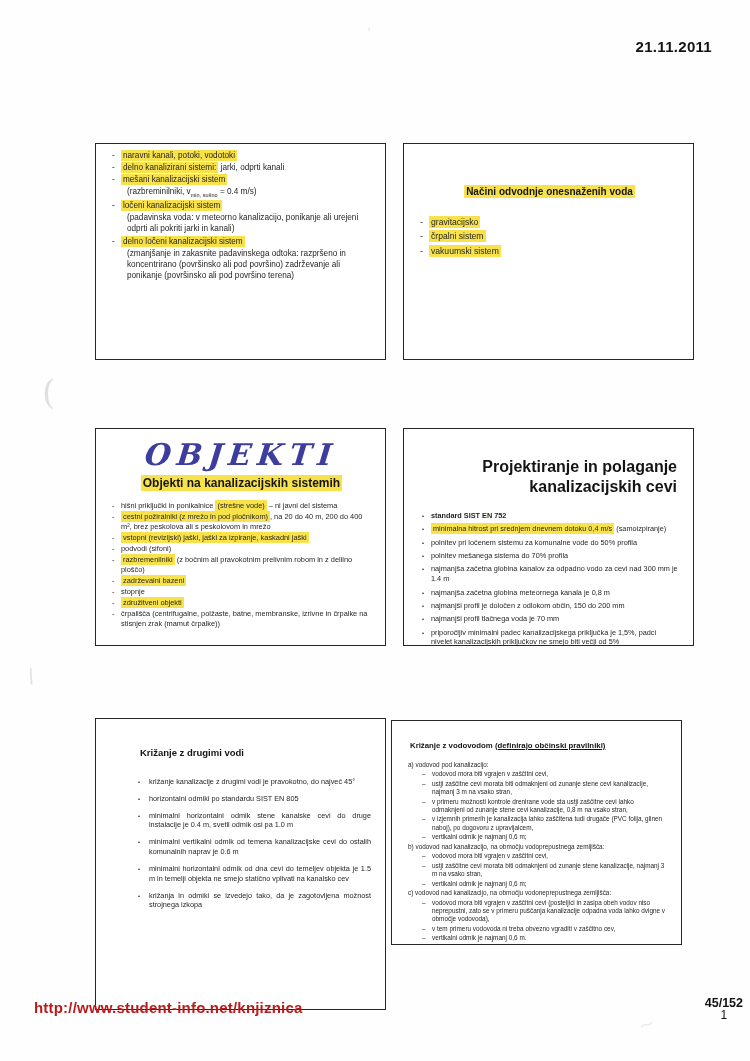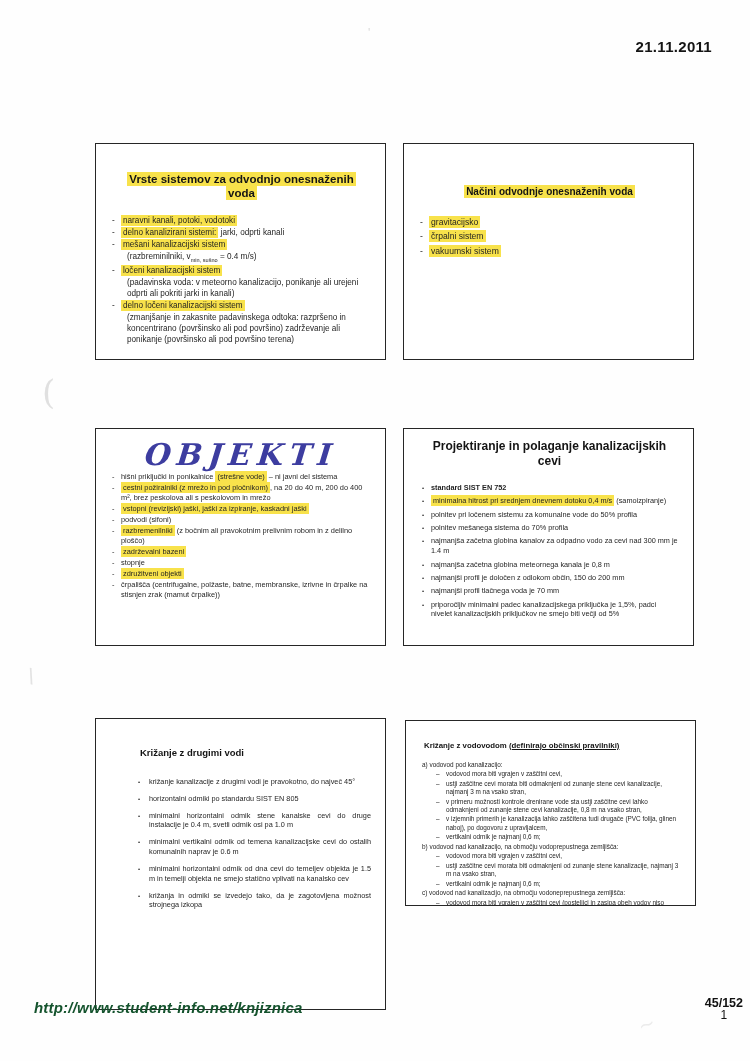--- a/index.html
+++ b/index.html
@@ -24,21 +24,21 @@
     background:#fff;
     border:1.6px solid #262626;
     box-sizing:border-box;
     overflow:hidden;
   }
   #slide-1{left:95px;top:143px;width:291px;height:217px;}
   #slide-2{left:403px;top:143px;width:291px;height:217px;}
   #slide-3{left:95px;top:428px;width:291px;height:218px;}
   #slide-4{left:403px;top:428px;width:291px;height:218px;}
   #slide-5{left:95px;top:718px;width:291px;height:292px;padding-left:24px;}
-  #slide-6{left:405px;top:720px;width:291px;height:186px;}
+  #slide-6{left:391px;top:720px;width:291px;height:225px;}
 
   .slide-inner{padding:6px 14px 6px 16px;}
 
   .handwriting{
     font-family:"DejaVu Serif", serif;
     font-style:italic;
     color:#3d3da0;
     font-size:30px;
     letter-spacing:6px;
     text-align:center;
@@ -48,21 +48,21 @@
   }
 
   .slide-title{
     font-weight:bold;
     color:#141414;
     line-height:1.25;
   }
   .s1 .slide-title{text-align:center;font-size:11.5px;margin:22px 2px 14px;}
   .s2 .slide-title{text-align:center;font-size:10px;margin:36px 2px 18px;}
   .s3 .slide-title{text-align:center;font-size:12px;margin:4px 2px 10px;}
-  .s4 .slide-title{text-align:center;font-size:12px;margin:4px 2px 14px;}
+  .s4 .slide-title{text-align:right;font-size:16px;margin:22px 2px 14px;}
   .s5 .slide-title{text-align:left;font-size:9.5px;margin:22px 0 18px 4px;}
   .s6 .slide-title{text-align:left;font-size:7.8px;margin:14px 0 10px 2px;}
 
   .line{position:relative;line-height:1.35;}
   .marker{position:absolute;left:0;top:0;}
 
   
   .ind0{padding-left:9px;}
   .ind1{padding-left:15px;}
 
@@ -78,23 +78,22 @@
   .s6 .ind1{padding-left:24px;}
   .s6 .ind1 .marker{left:14px;}
 
   .hl{background:#f8e24b;padding:1px 2px;box-decoration-break:clone;-webkit-box-decoration-break:clone;}
   .b{font-weight:bold;text-align:right;}
   .u{text-decoration:underline;}
   .sub{vertical-align:sub;font-size:68%;}
 
   .footer-url{
     position:absolute;left:34px;top:999px;
-    font-size:15px;font-weight:bold;color:#14532d;
+    font-size:15px;font-weight:bold;color:#b91c1c;
     letter-spacing:0.2px;
-    font-style:italic;
   }
   .footer-pageno{
     position:absolute;right:7px;top:996px;
     text-align:center;color:#111;
   }
   .footer-pageno .pnum{font-size:12.5px;font-weight:bold;display:block;}
   .footer-pageno .snum{font-size:12px;display:block;margin-top:-2px;}
 
   
   .artifact{position:absolute;color:#c9c9c9;pointer-events:none;}
@@ -105,21 +104,20 @@
 </style>
 </head>
 <body>
 
 <div class="page">
 
   <div class="page-date">21.11.2011</div>
 
   <section id="slide-1" class="slide s1">
       <div class="slide-inner">
-        <div class="slide-title"><span class="hl">Vrste sistemov za odvodnjo onesnaženih voda</span></div>
         <div class="line ind0"><span class="marker">-</span><span class="hl">naravni kanali, potoki, vodotoki</span></div>
         <div class="line ind0"><span class="marker">-</span><span class="hl">delno kanalizirani sistemi:</span><span> jarki, odprti kanali</span></div>
         <div class="line ind0"><span class="marker">-</span><span class="hl">mešani kanalizacijski sistem</span></div>
         <div class="line ind1"><span>(razbreminilniki, v</span><span class="sub">min, sušno</span><span> = 0.4 m/s)</span></div>
         <div class="line ind0"><span class="marker">-</span><span class="hl">ločeni kanalizacijski sistem</span></div>
         <div class="line ind1"><span>(padavinska voda: v meteorno kanalizacijo, ponikanje ali urejeni odprti ali pokriti jarki in kanali)</span></div>
         <div class="line ind0"><span class="marker">-</span><span class="hl">delno ločeni kanalizacijski sistem</span></div>
         <div class="line ind1"><span>(zmanjšanje in zakasnite padavinskega odtoka: razpršeno in koncentrirano (površinsko ali pod površino) zadrževanje ali ponikanje (površinsko ali pod površino terena)</span></div>
       </div>
     </section>
@@ -127,20 +125,21 @@
       <div class="slide-inner">
         <div class="slide-title"><span class="hl">Načini odvodnje onesnaženih voda</span></div>
         <div class="line ind0"><span class="marker">-</span><span class="hl">gravitacijsko</span></div>
         <div class="line ind0"><span class="marker">-</span><span class="hl">črpalni sistem</span></div>
         <div class="line ind0"><span class="marker">-</span><span class="hl">vakuumski sistem</span></div>
       </div>
     </section>
   <section id="slide-3" class="slide s3">
       <div class="slide-inner">
         <div class="handwriting">OBJEKTI</div>
+        <div class="slide-title"><span class="hl">Objekti na kanalizacijskih sistemih</span></div>
         <div class="line ind0"><span class="marker">-</span><span>hišni priključki in ponikalnice </span><span class="hl">(strešne vode)</span><span> – ni javni del sistema</span></div>
         <div class="line ind0"><span class="marker">-</span><span class="hl">cestni požiralniki (z mrežo in pod pločnikom)</span><span>, na 20 do 40 m, 200 do 400 m², brez peskolova ali s peskolovom in mrežo</span></div>
         <div class="line ind0"><span class="marker">-</span><span class="hl">vstopni (revizijski) jaški, jaški za izpiranje, kaskadni jaški</span></div>
         <div class="line ind0"><span class="marker">-</span><span>podvodi (sifoni)</span></div>
         <div class="line ind0"><span class="marker">-</span><span class="hl">razbremenilniki</span><span> (z bočnim ali pravokotnim prelivnim robom in z delilno ploščo)</span></div>
         <div class="line ind0"><span class="marker">-</span><span class="hl">zadrževalni bazeni</span></div>
         <div class="line ind0"><span class="marker">-</span><span>stopnje</span></div>
         <div class="line ind0"><span class="marker">-</span><span class="hl">združitveni objekti</span></div>
         <div class="line ind0"><span class="marker">-</span><span>črpališča (centrifugalne, polžaste, batne, membranske, izrivne in črpalke na stisnjen zrak (mamut črpalke))</span></div>
       </div>

